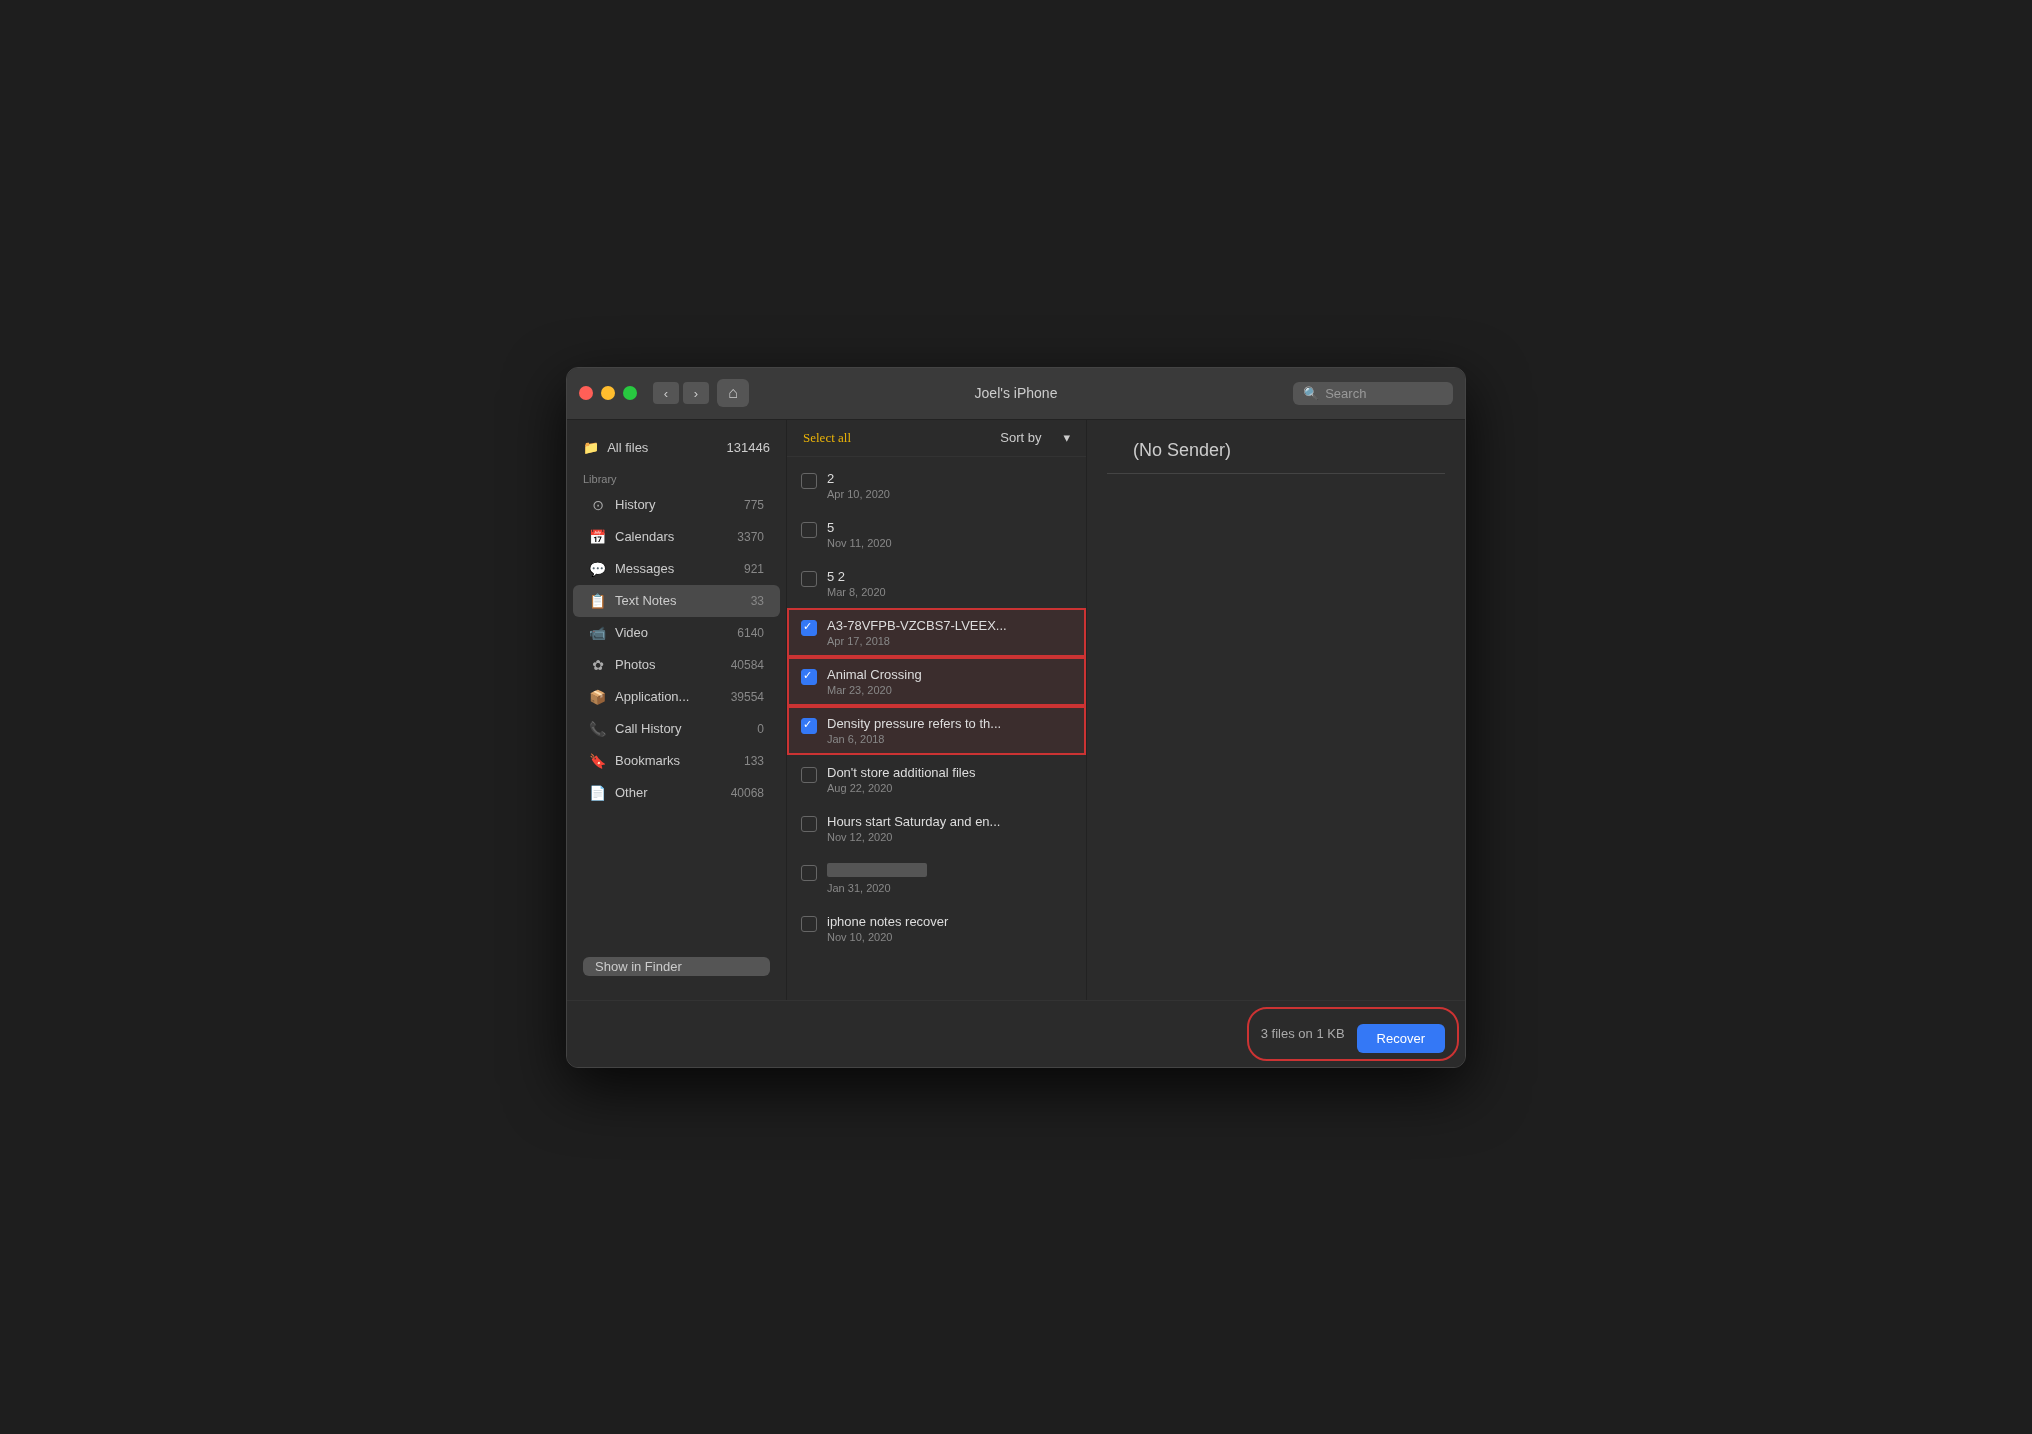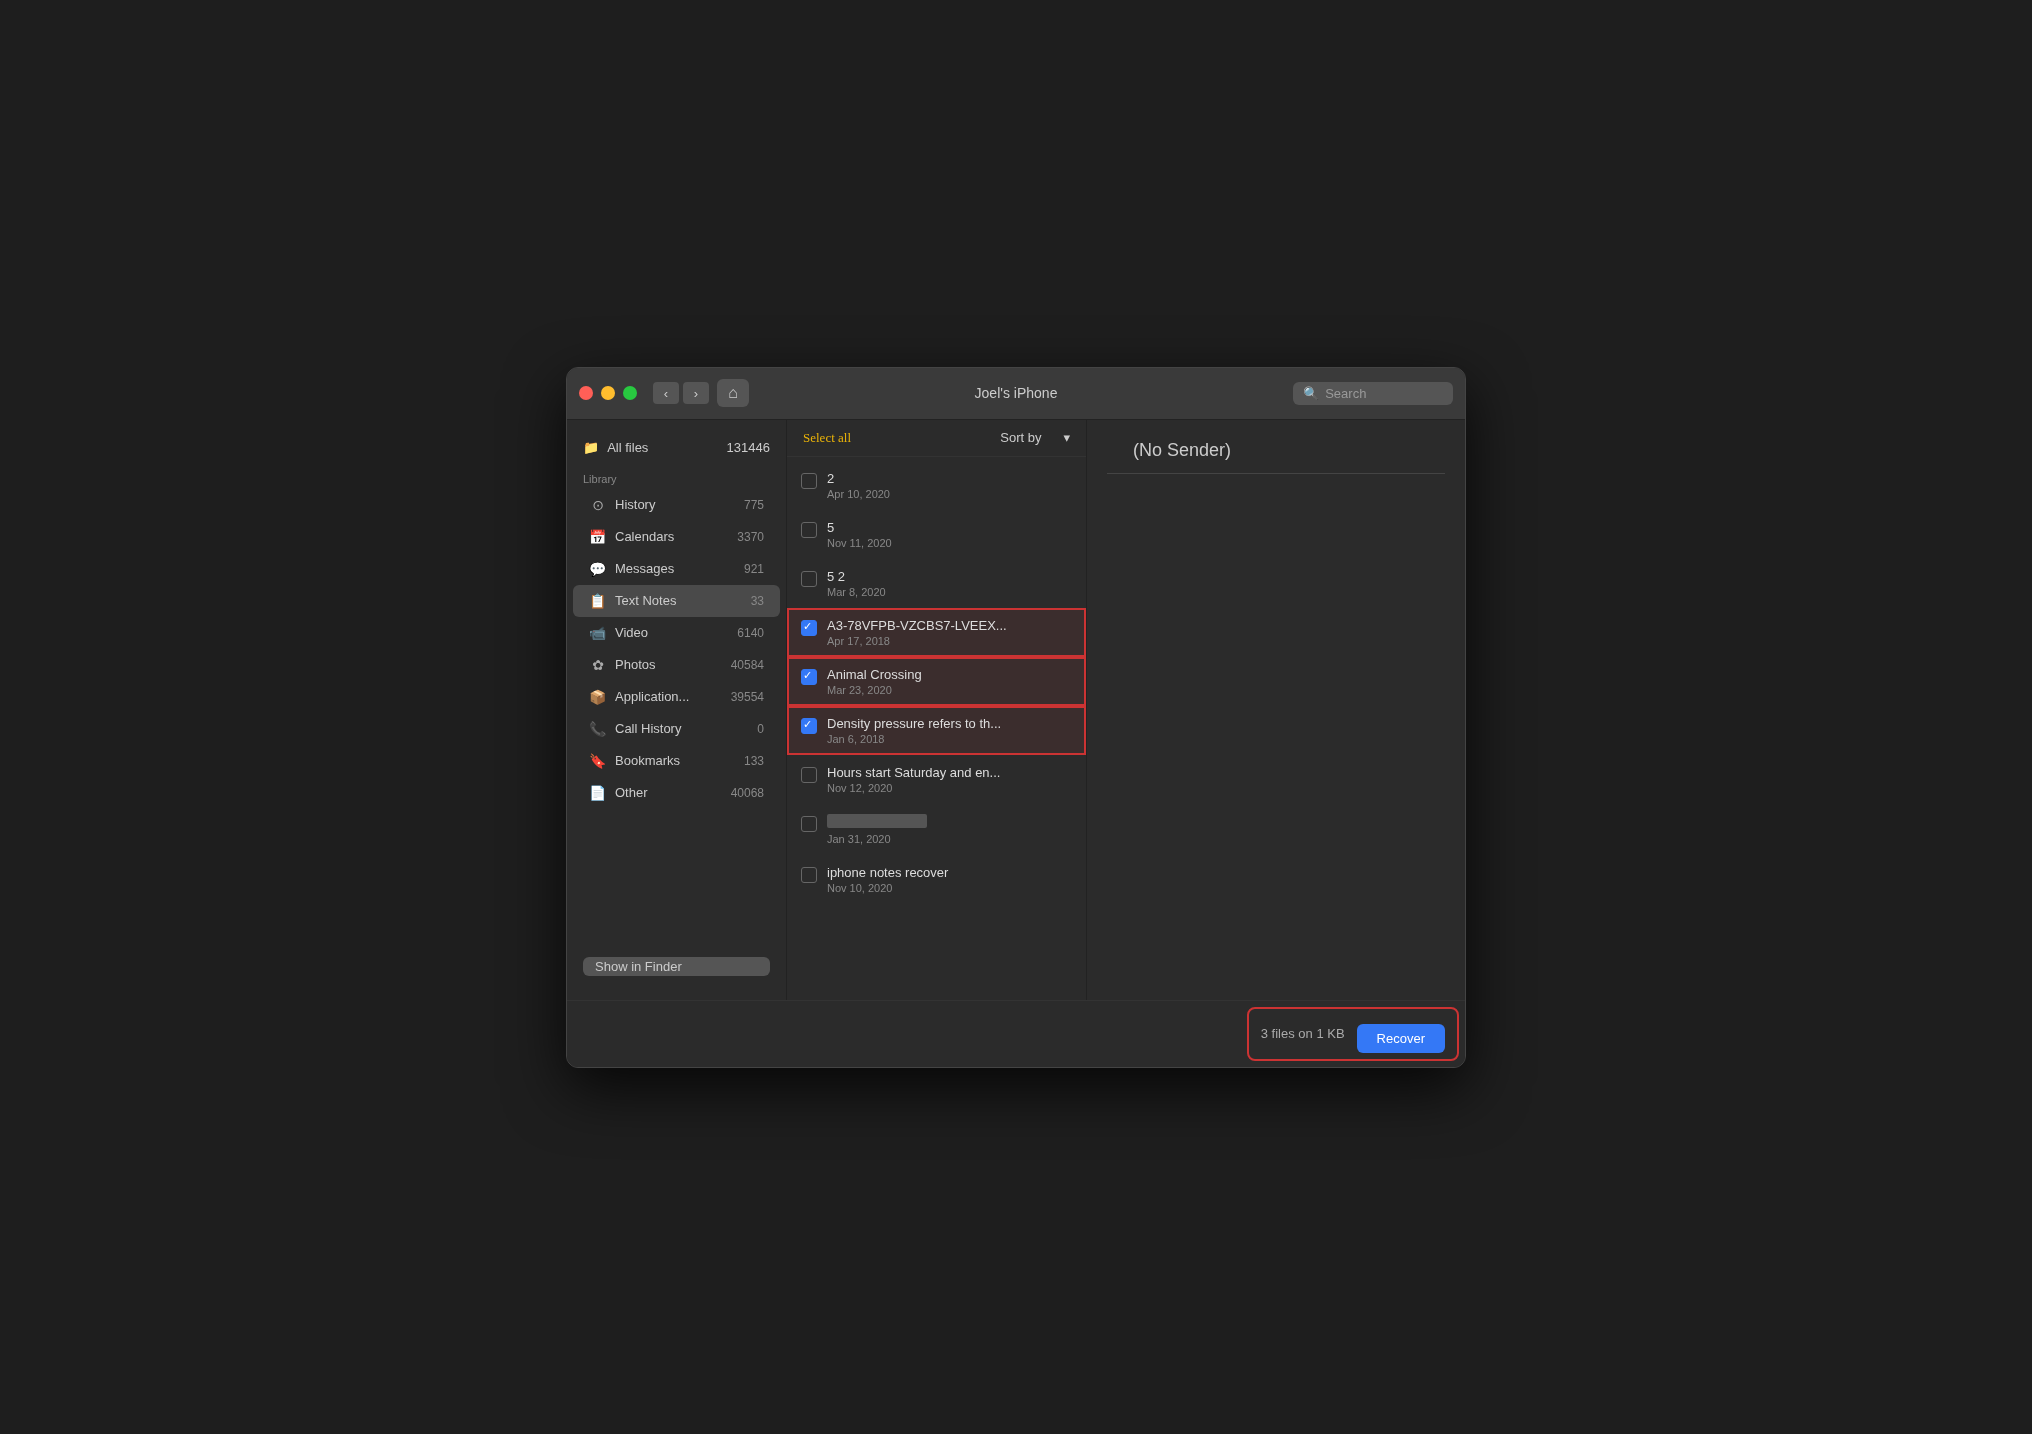--- a/index.html
+++ b/index.html
@@ -474,20 +474,27 @@
         </div>
 
         <div class="file-item highlighted">
           <input type="checkbox" class="file-checkbox" checked="" style="">
           <div class="file-info">
             <div class="file-name">Density pressure refers to th...</div>
             <div class="file-date">Jan 6, 2018</div>
           </div>
         </div>
 
+        <div class="file-item">
+          <input type="checkbox" class="file-checkbox" style="">
+          <div class="file-info">
+            <div class="file-name">Don't store additional files</div>
+            <div class="file-date">Aug 22, 2020</div>
+          </div>
+        </div>
 
         <div class="file-item">
           <input type="checkbox" class="file-checkbox" style="">
           <div class="file-info">
             <div class="file-name">Hours start Saturday and en...</div>
             <div class="file-date">Nov 12, 2020</div>
           </div>
         </div>
 
         <div class="file-item">
@@ -512,18 +519,18 @@
     </div>
 
     <div class="right-pane">
       <div class="right-pane-title">(No Sender)</div>
       <div class="right-pane-divider"></div>
     </div>
 
   </div>
 
   <div style="display:flex; justify-content:flex-end; background:#2b2b2b; border-top:1px solid #333; padding:8px 8px 8px 0;">
-    <div style="outline:2px solid #cc3333; border-radius:6px; display:flex; align-items:center; gap:12px; padding:6px 12px;">
+    <div style="outline:2px solid #cc3333; border-radius:18px; display:flex; align-items:center; gap:12px; padding:6px 12px;">
       <span style="color:#aaa; font-size:13px;">3 files on 1 KB</span>
       <button class="recover-btn">Recover</button>
     </div>
   </div>
 </div>
 
 </body></html>

